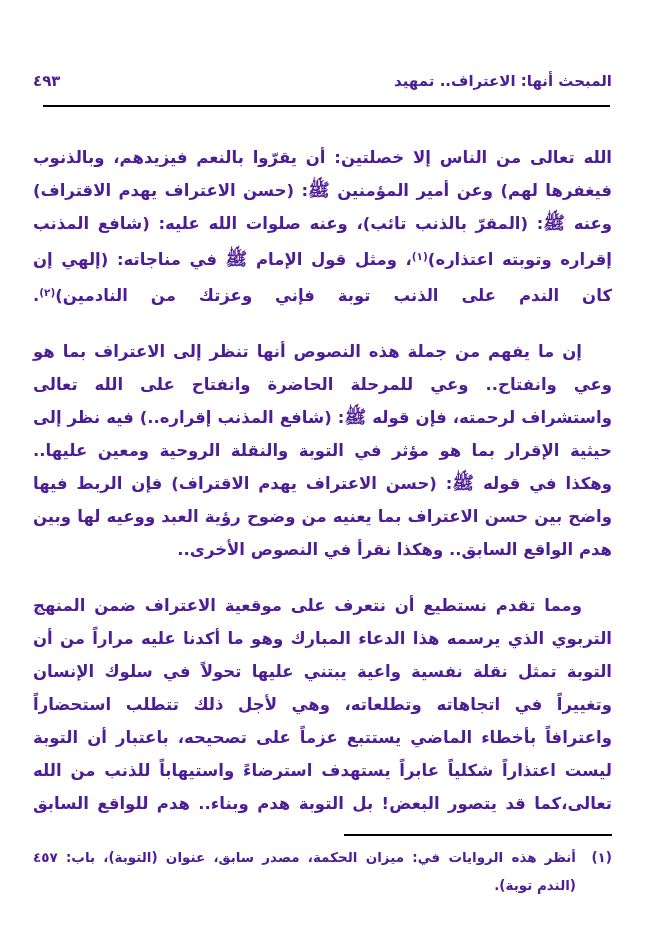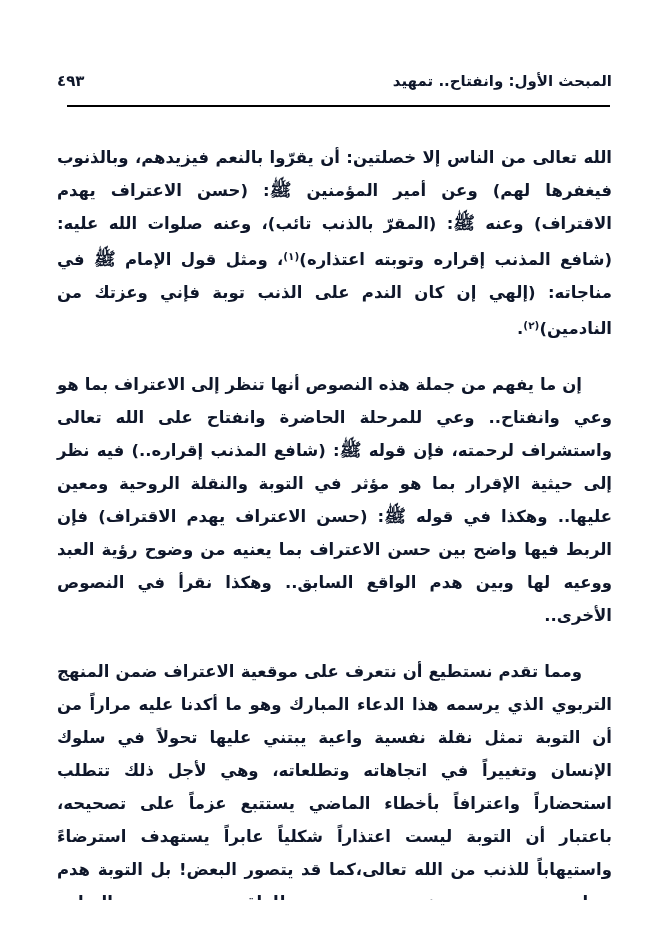--- a/index.html
+++ b/index.html
@@ -1,20 +1,20 @@
 <!DOCTYPE html>
 <html lang="ar"><head>
 <meta charset="utf-8">
 <style>
   html,body{margin:0;padding:0;background:#ffffff;}
   .page{
     width:669px;height:900px;
-    background:#ffffff;color:#0f172a;
+    background:#ffffff;color:#4c1d95;
     box-sizing:border-box;
-    padding:72px 57px 0 57px;
+    padding:72px 57px 0 33px;
     position:relative;
     font-family:"DejaVu Sans",sans-serif;
     font-weight:bold;
     overflow:hidden;
   }
   .page-header{
     display:flex;
     justify-content:space-between;
     align-items:flex-end;
     font-size:15px;
@@ -64,21 +64,21 @@
   }
   .footnote-text{flex:1 1 auto;}
 </style>
 </head>
 <body>
 
 <div class="page">
 
   <div class="page-header">
     <span class="page-number">٤٩٣</span>
-    <span class="header-title">المبحث الأول: وانفتاح.. تمهيد</span>
+    <span class="header-title">المبحث أنها: الاعتراف.. تمهيد</span>
   </div>
 
   <hr class="header-rule">
 
   <div class="body-text">
       <p class=" cont"><span>الله تعالى من الناس إلا خصلتين: أن يقرّوا بالنعم فيزيدهم، وبالذنوب فيغفرها لهم) وعن أمير المؤمنين </span><span class="seal">ﷺ</span><span>: (حسن الاعتراف يهدم الاقتراف) وعنه </span><span class="seal">ﷺ</span><span>: (المقرّ بالذنب تائب)، وعنه صلوات الله عليه: (شافع المذنب إقراره وتوبته اعتذاره)</span><span class="fn-ref">(١)</span><span>، ومثل قول الإمام </span><span class="seal">ﷺ</span><span> في مناجاته: (إلهي إن كان الندم على الذنب توبة فإني وعزتك من النادمين)</span><span class="fn-ref">(٢)</span><span>.</span></p>
       <p class="indent"><span>إن ما يفهم من جملة هذه النصوص أنها تنظر إلى الاعتراف بما هو وعي وانفتاح.. وعي للمرحلة الحاضرة وانفتاح على الله تعالى واستشراف لرحمته، فإن قوله </span><span class="seal">ﷺ</span><span>: (شافع المذنب إقراره..) فيه نظر إلى حيثية الإقرار بما هو مؤثر في التوبة والنقلة الروحية ومعين عليها.. وهكذا في قوله </span><span class="seal">ﷺ</span><span>: (حسن الاعتراف يهدم الاقتراف) فإن الربط فيها واضح بين حسن الاعتراف بما يعنيه من وضوح رؤية العبد ووعيه لها وبين هدم الواقع السابق.. وهكذا نقرأ في النصوص الأخرى..</span></p>
       <p class="indent cont"><span>ومما تقدم نستطيع أن نتعرف على موقعية الاعتراف ضمن المنهج التربوي الذي يرسمه هذا الدعاء المبارك وهو ما أكدنا عليه مراراً من أن التوبة تمثل نقلة نفسية واعية يبتني عليها تحولاً في سلوك الإنسان وتغييراً في اتجاهاته وتطلعاته، وهي لأجل ذلك تتطلب استحضاراً واعترافاً بأخطاء الماضي يستتبع عزماً على تصحيحه، باعتبار أن التوبة ليست اعتذاراً شكلياً عابراً يستهدف استرضاءً واستيهاباً للذنب من الله تعالى،كما قد يتصور البعض! بل التوبة هدم وبناء.. هدم للواقع السابق</span></p>
     </div>
 

